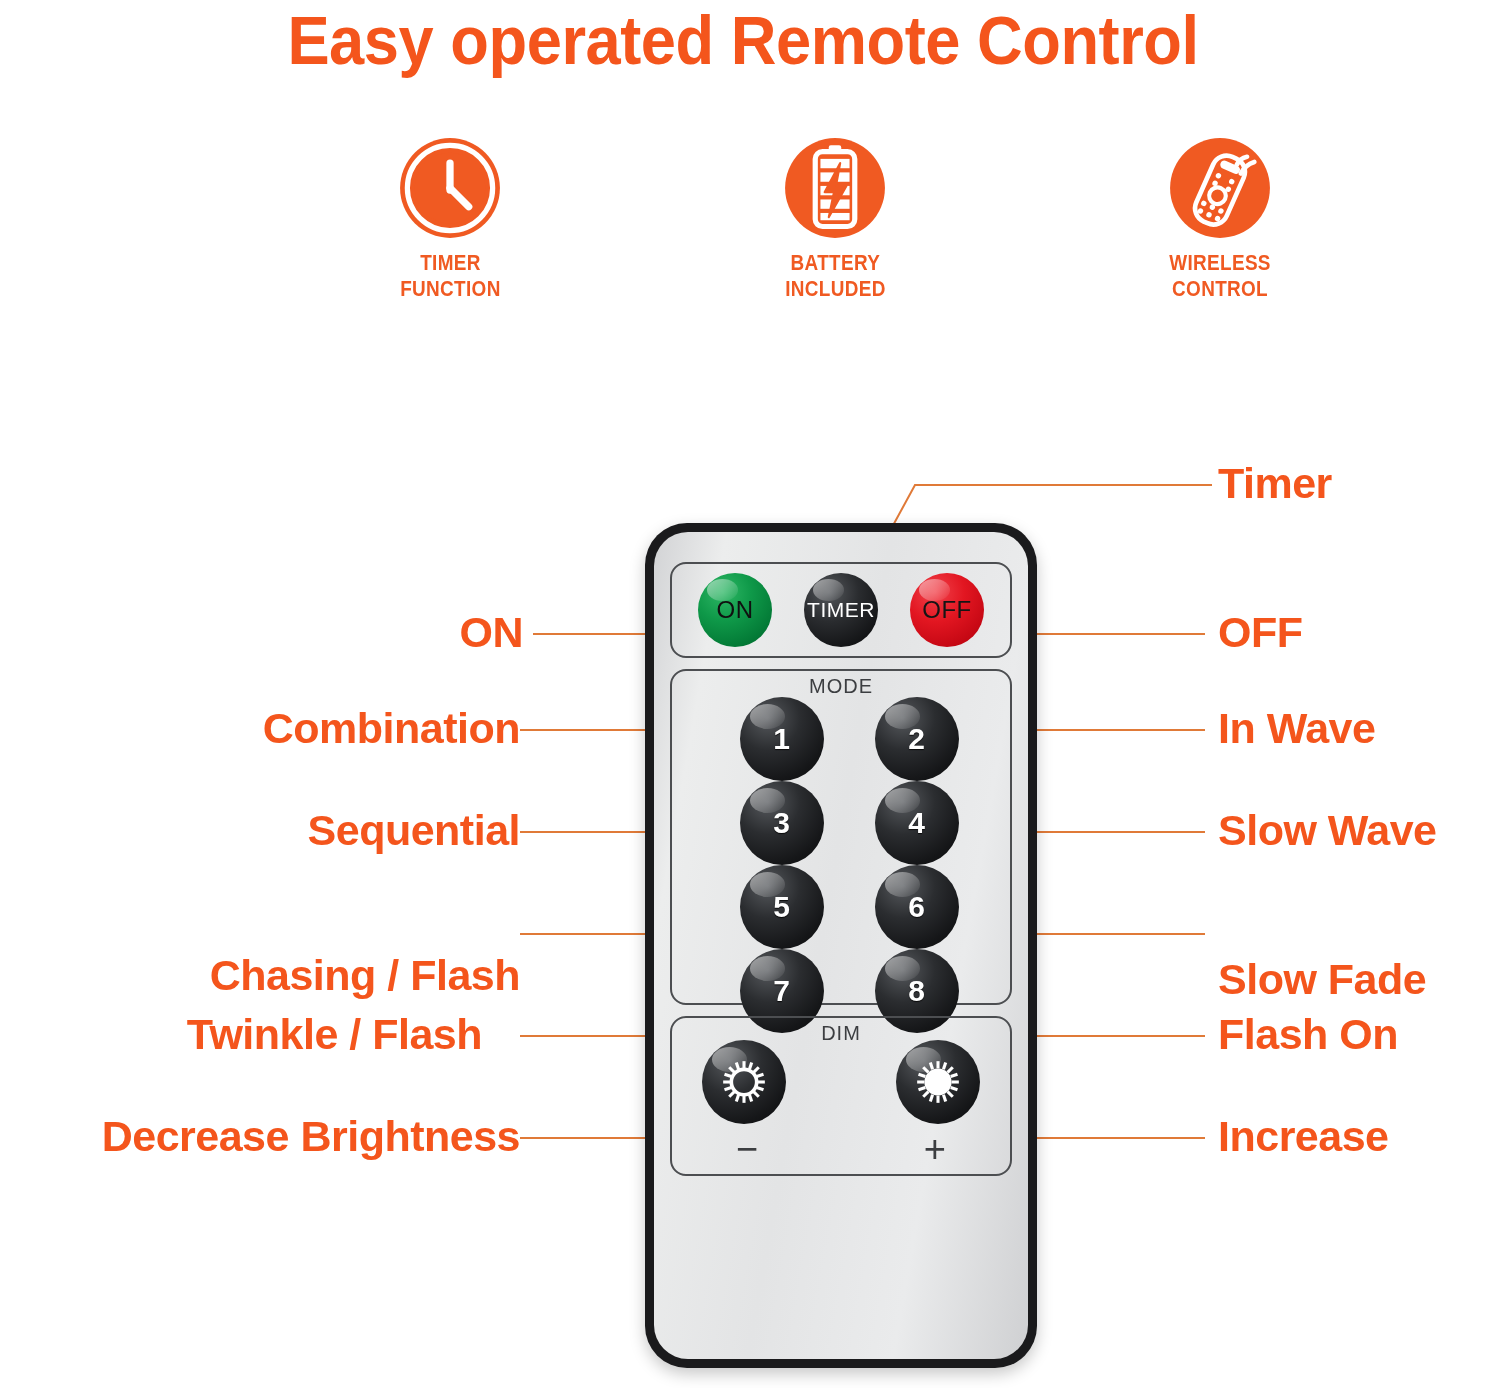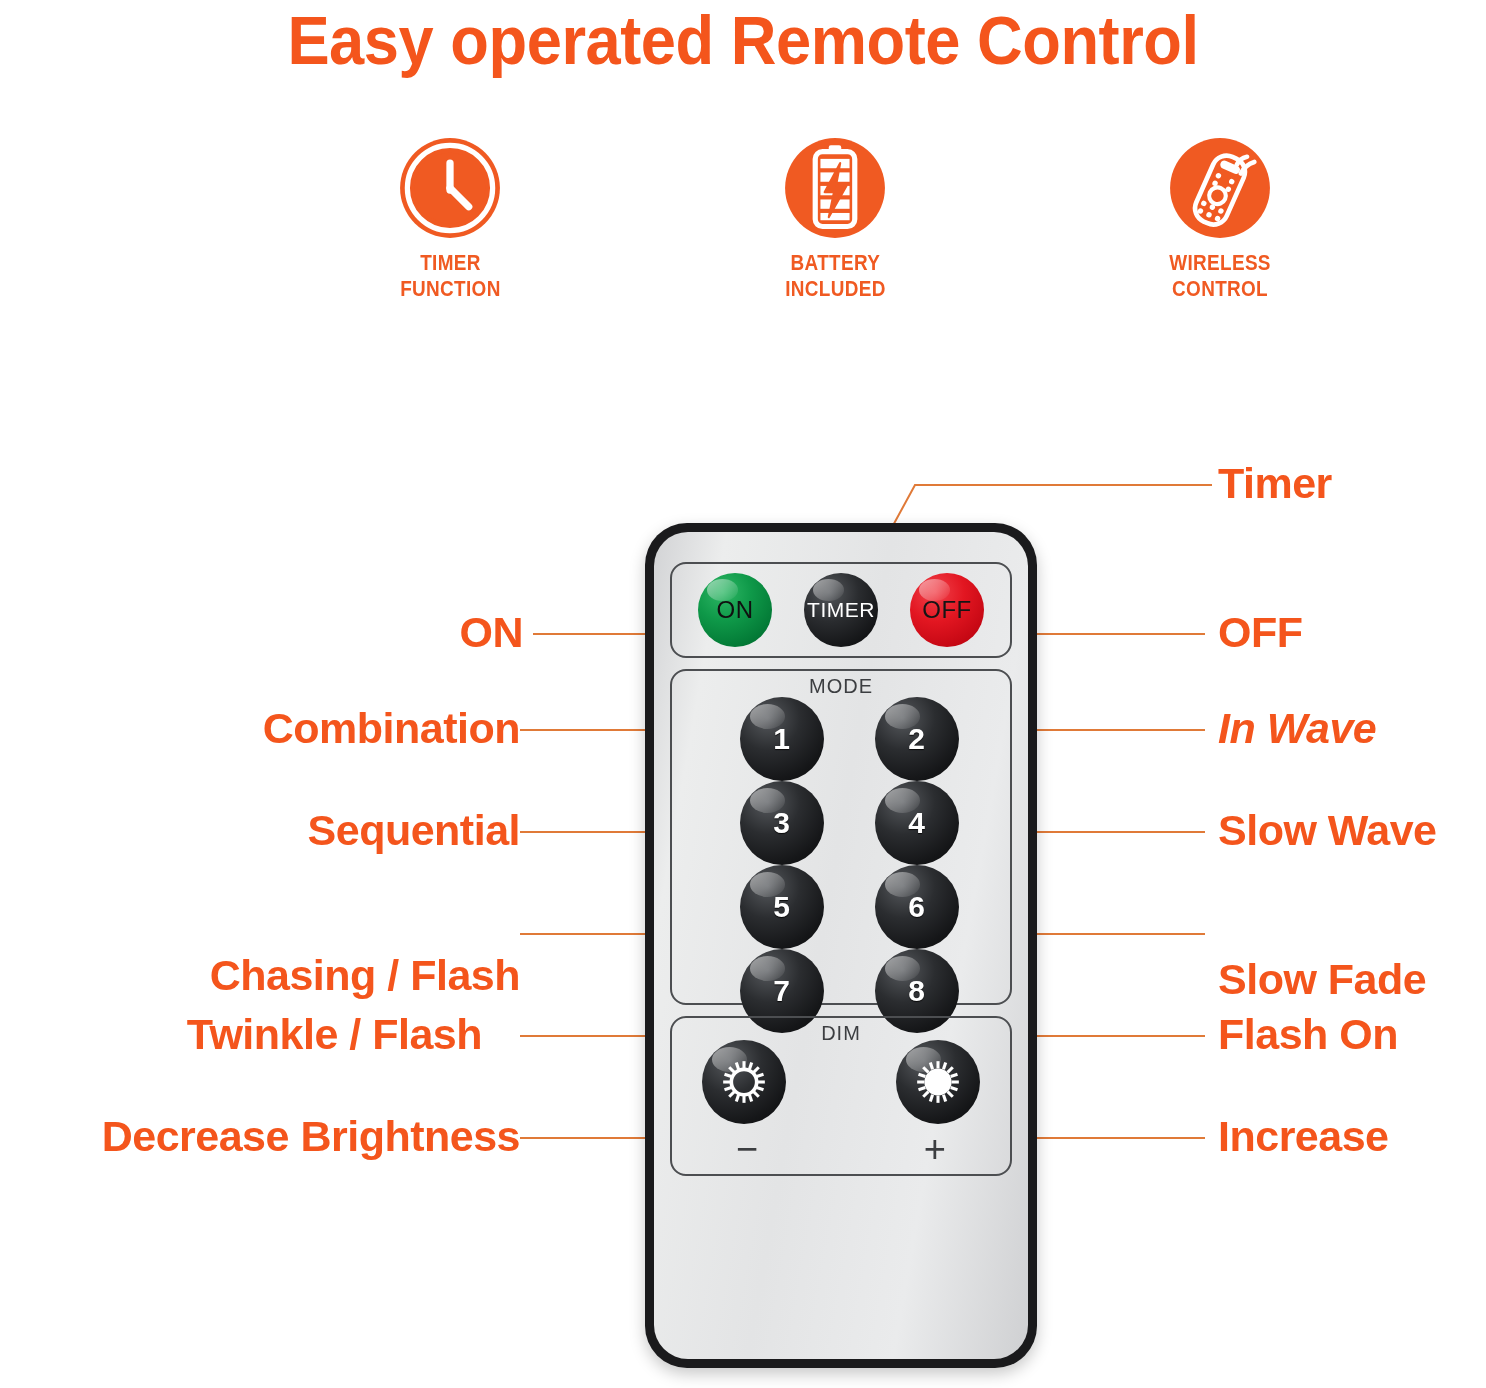--- a/index.html
+++ b/index.html
@@ -406,17 +406,17 @@
 
 <div class="callout left" style="right:963px; top:608px;">ON</div>
 <div class="callout left" style="right:966px; top:704px;">Combination</div>
 <div class="callout left" style="right:966px; top:806px;">Sequential</div>
 <div class="callout left" style="right:966px; top:908px;margin-top:43px;">Chasing / Flash</div>
 <div class="callout left" style="right:1004px; top:1010px;">Twinkle / Flash</div>
 <div class="callout left" style="right:966px; top:1112px;">Decrease Brightness</div>
 
 <div class="callout right" style="left:1218px; top:459px;">Timer</div>
 <div class="callout right" style="left:1218px; top:608px;">OFF</div>
-<div class="callout right" style="left:1218px; top:704px;font-style:italic;">In Wave</div>
+<div class="callout right" style="left:1218px; top:704px;">In Wave</div>
 <div class="callout right" style="left:1218px; top:806px;">Slow Wave</div>
 <div class="callout right" style="left:1218px; top:908px;margin-top:47px;">Slow Fade</div>
 <div class="callout right" style="left:1218px; top:1010px;">Flash On</div>
 <div class="callout right" style="left:1218px; top:1112px;">Increase</div>
 
 </body></html>

